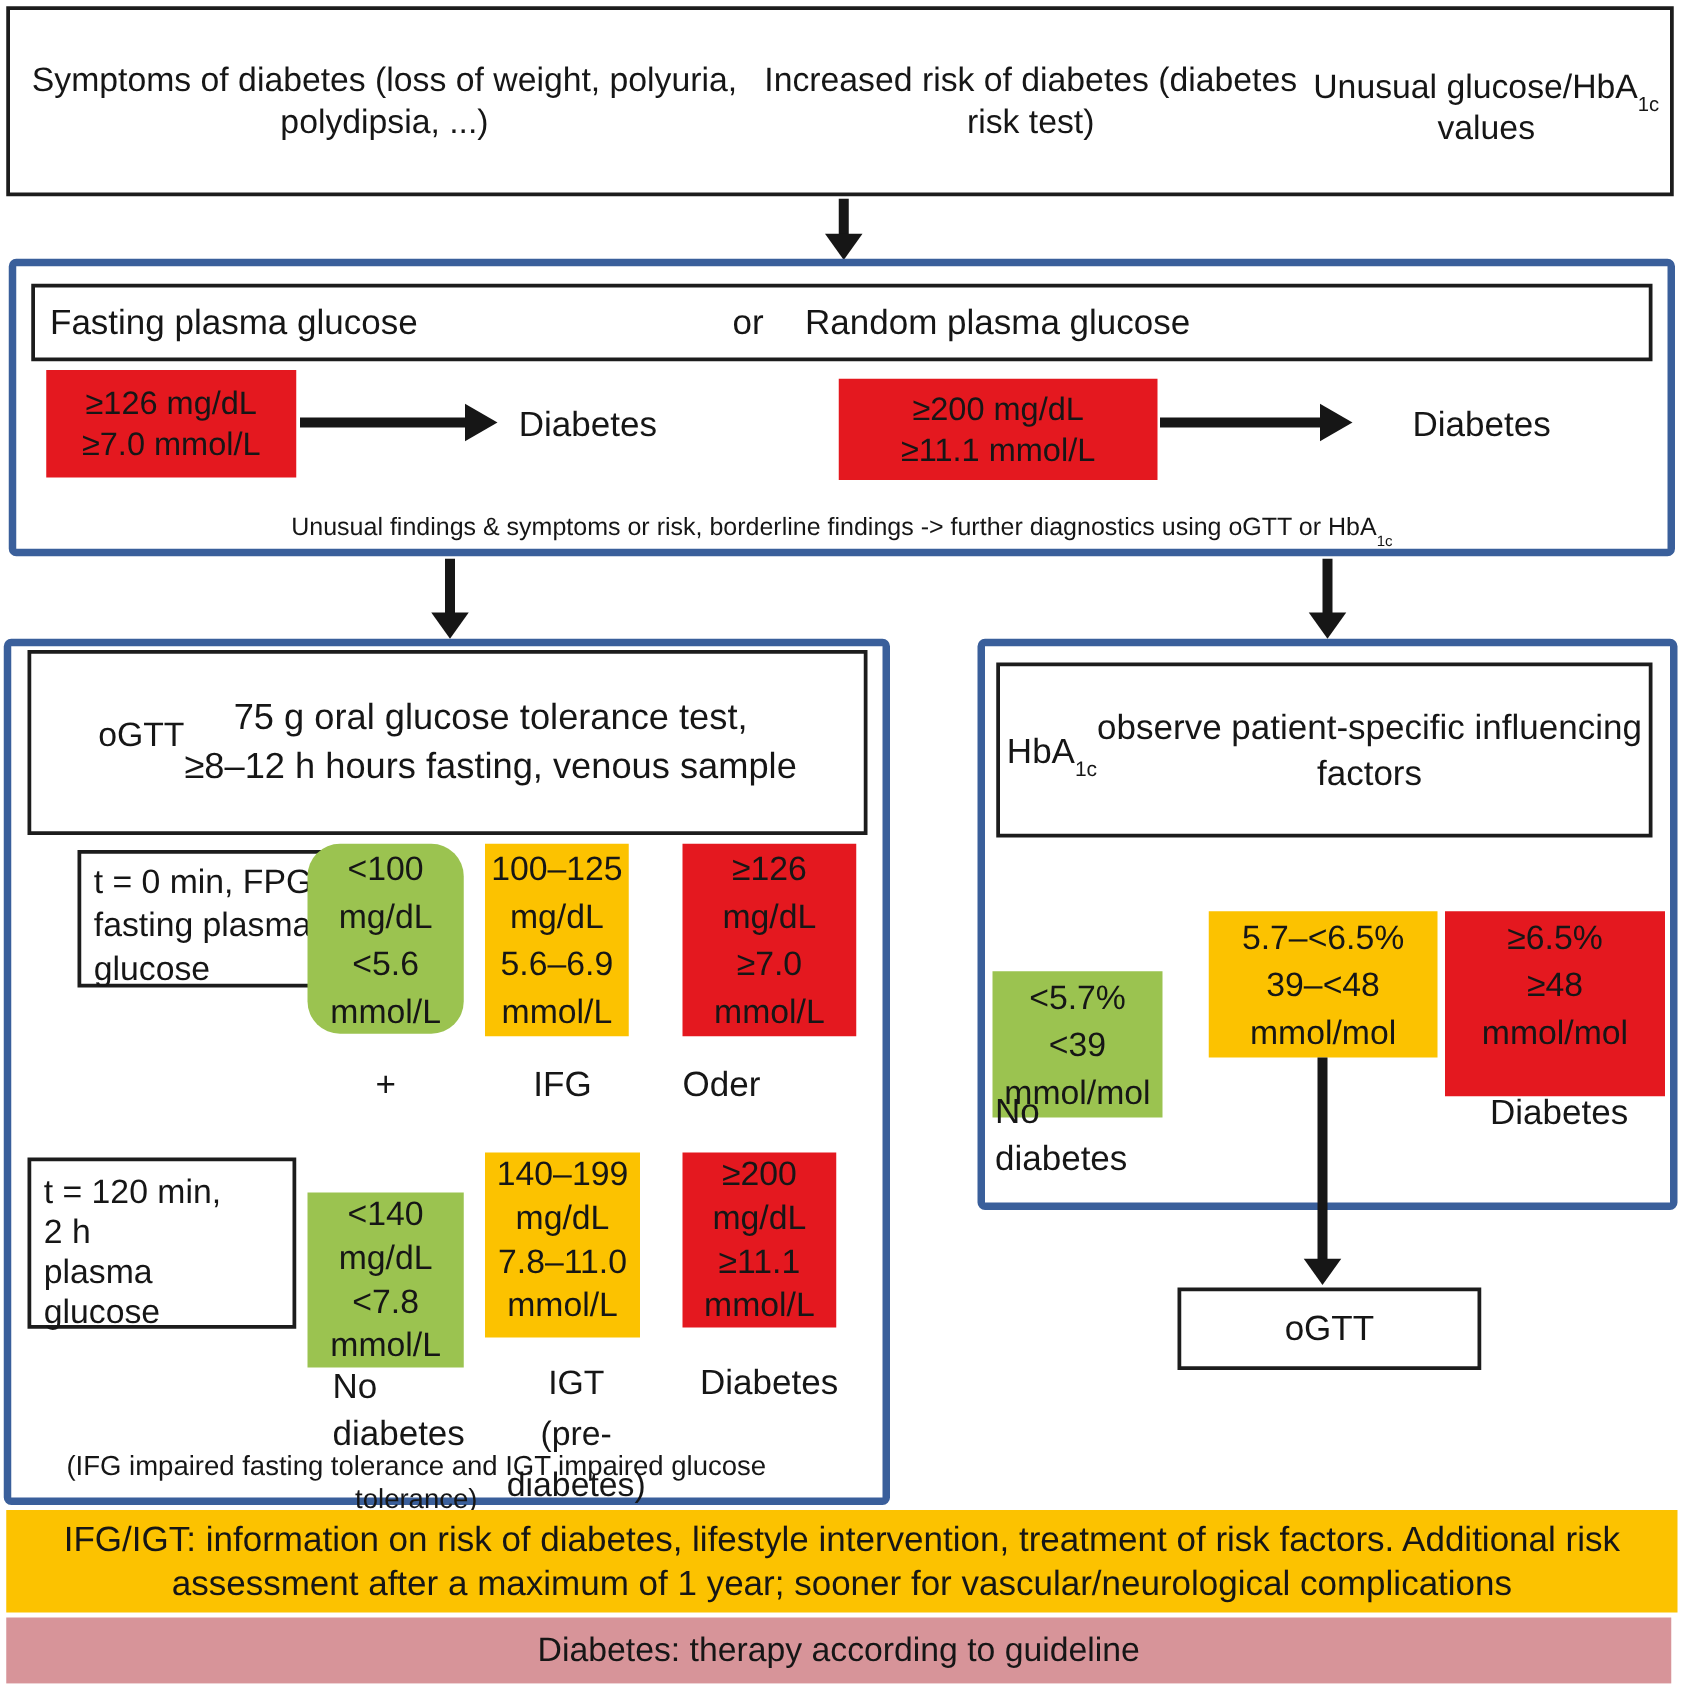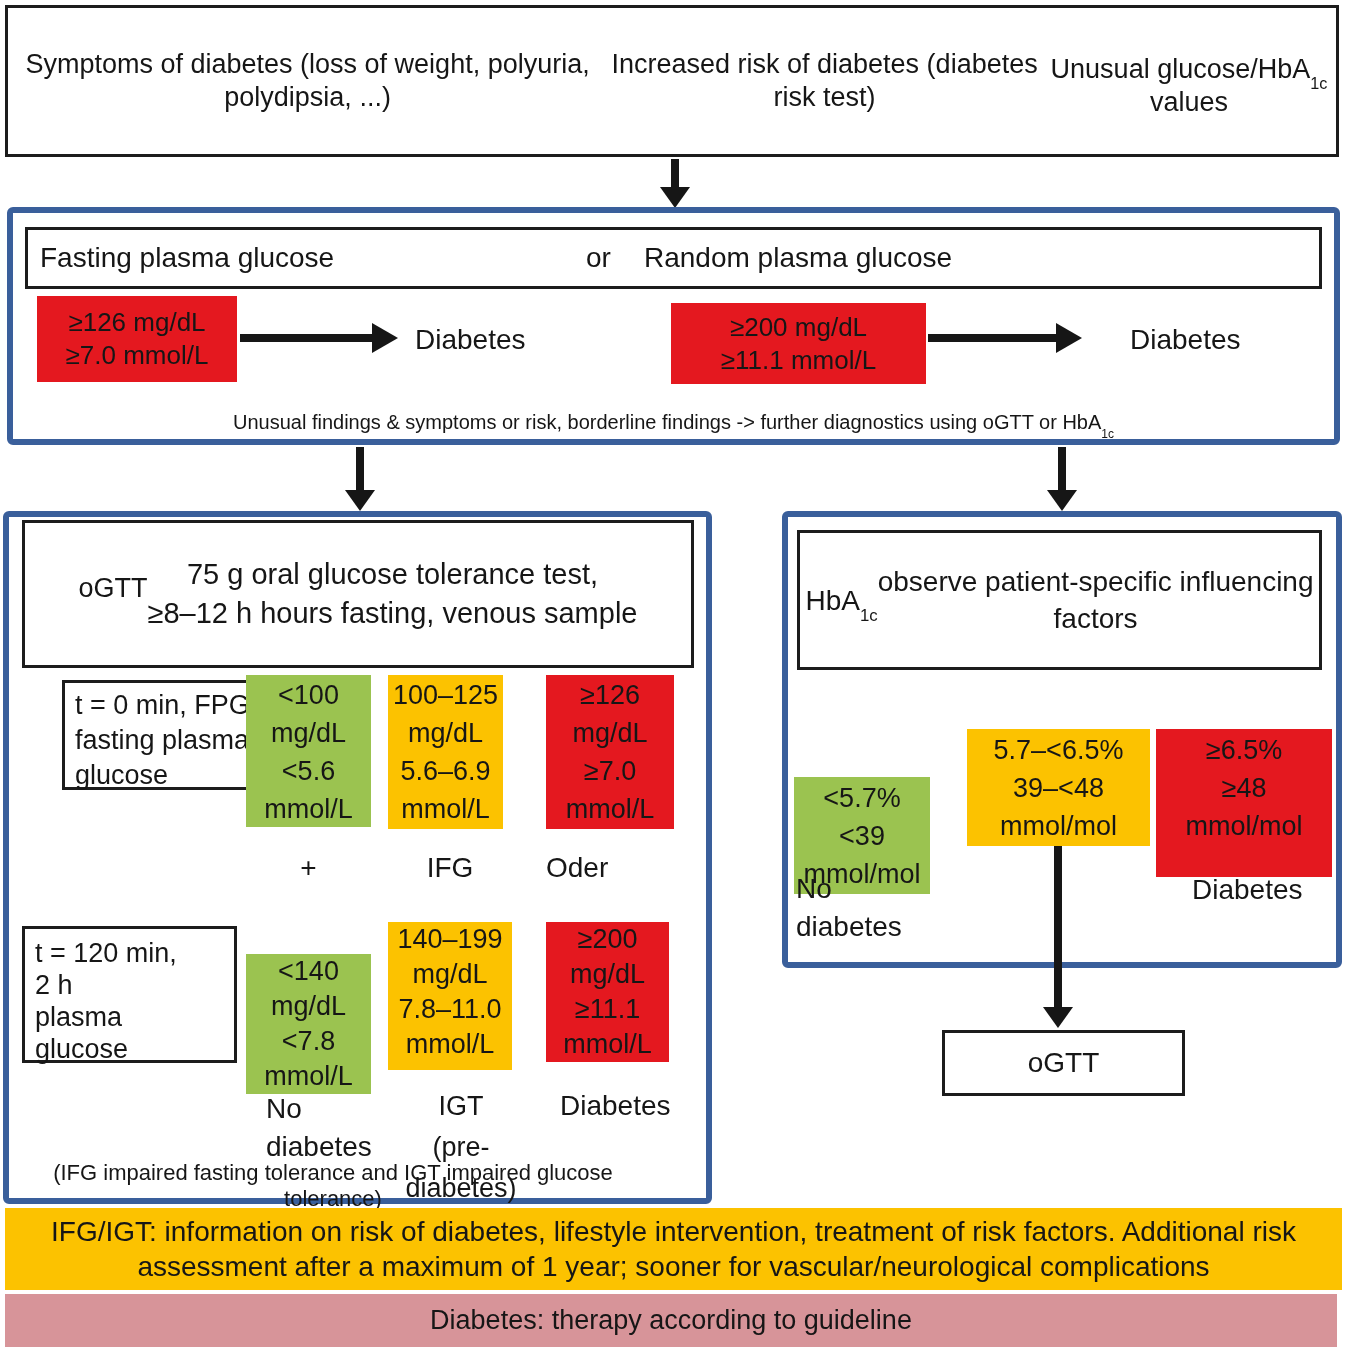--- a/index.html
+++ b/index.html
@@ -79,29 +79,29 @@
 
   <div class="abs bbox center-col" style="left:22px; top:520px; width:672px; height:148px;">
     <div style="font-size:27px; margin-bottom:12px;">oGTT</div>
     <div class="pre" style="font-size:29px; line-height:39px;">75 g oral glucose tolerance test,
 ≥8–12 h hours fasting, venous sample</div>
   </div>
 
   <div class="abs bbox pre" style="left:22px; top:680px; width:215px; height:110px; padding:5px 0 0 10px; font-size:27px; line-height:35px;margin-left:40px;">t = 0 min, FPG
 fasting plasma
 glucose</div>
-  <div class="abs cell" style="left:246px; top:675px; width:125px; height:152px; background:#9bc350; line-height:38px; padding-top:1px;">&lt;100
+  <div class="abs cell" style="left:246px; top:675px; width:125px; height:152px; background:#9bc350; line-height:38px; padding-top:1px;border-radius:26px;">&lt;100
 mg/dL
 &lt;5.6
 mmol/L</div>
   <div class="abs cell" style="left:388px; top:675px; width:115px; height:154px; background:#fcc200; line-height:38px; padding-top:1px;">100–125
 mg/dL
 5.6–6.9
 mmol/L</div>
-  <div class="abs cell" style="left:546px; top:675px; width:128px; height:154px; background:#e4181f; line-height:38px; padding-top:1px;">≥126
+  <div class="abs cell" style="left:546px; top:675px; width:139px; height:154px; background:#e4181f; line-height:38px; padding-top:1px;">≥126
 mg/dL
 ≥7.0
 mmol/L</div>
 
   <div class="abs lbl" style="left:246px; top:852px; width:125px; text-align:center;">+</div>
   <div class="abs lbl" style="left:388px; top:852px; width:124px; text-align:center;">IFG</div>
   <div class="abs lbl" style="left:546px; top:852px; width:123px; ">Oder</div>
 
   <div class="abs bbox pre" style="left:22px; top:926px; width:215px; height:137px; padding:8px 0 0 10px; font-size:27px; line-height:32px;">t = 120 min,
 2 h

